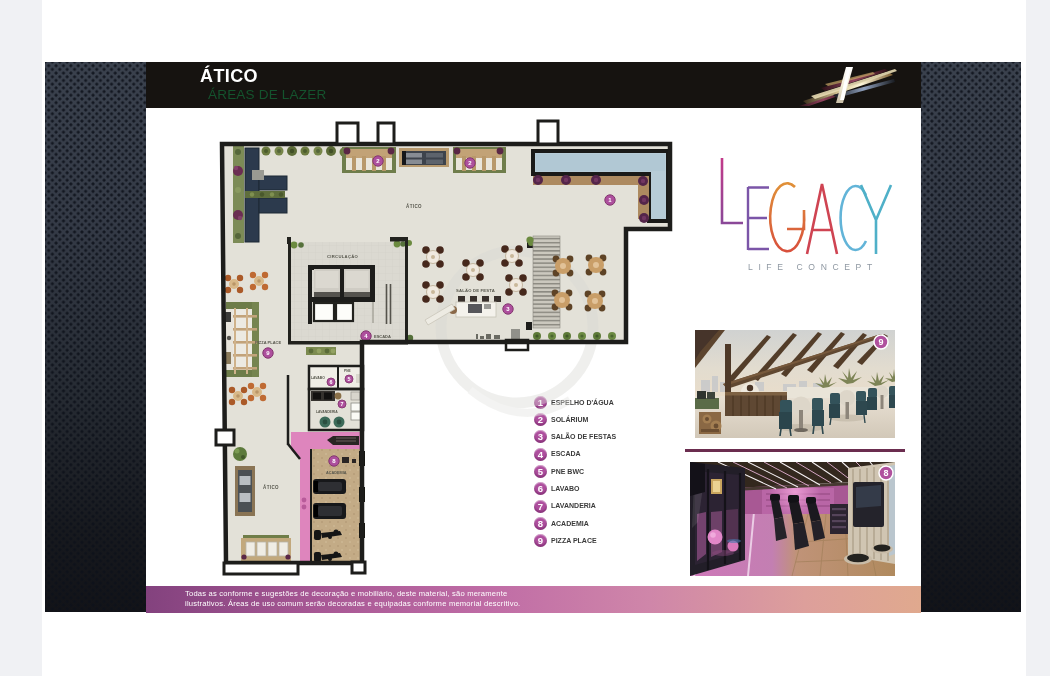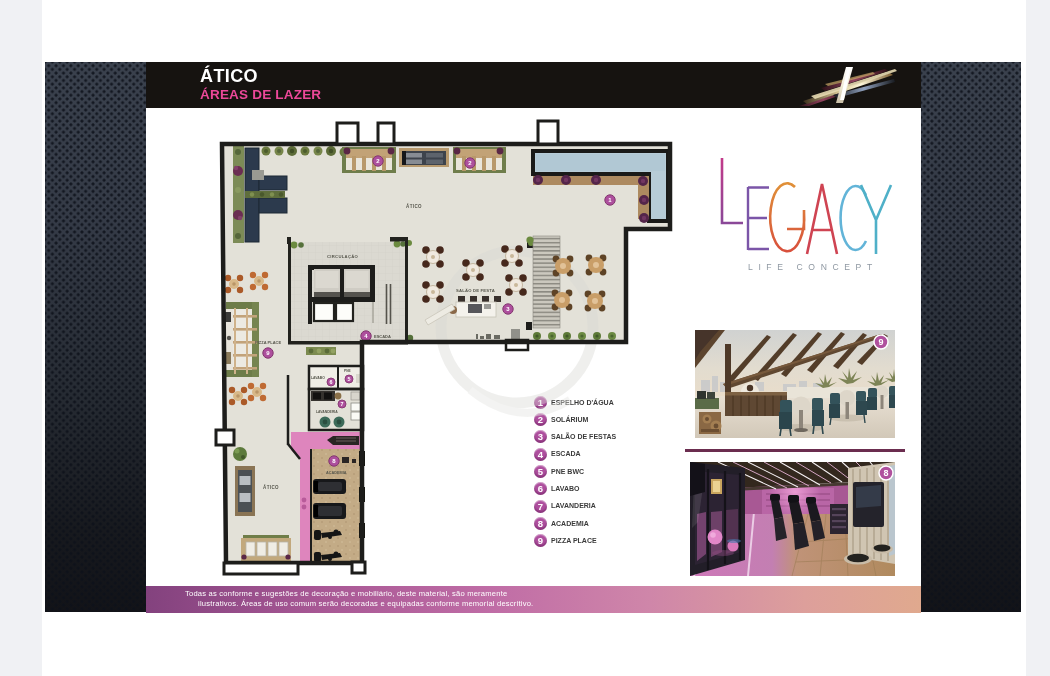--- a/index.html
+++ b/index.html
@@ -21,21 +21,21 @@
     linear-gradient(180deg,#3a414d 0%,#343a46 30%,#262b33 60%,#17191e 85%,#121318 100%);
   background-size:7.4px 7.4px,7.4px 7.4px,100% 100%;
   background-position:0 0,3.7px 3.7px,0 0;"></div>
 
 <div class="abs" style="left:146px;top:108px;width:775px;height:478px;background:#ffffff;"></div>
 
 <div class="abs" style="left:146px;top:62px;width:775px;height:46px;background:#161310;"></div>
 
 <div class="abs" style="left:200px;top:66px;color:#fff;font-weight:bold;font-size:18px;letter-spacing:0.4px;">ÁTICO</div>
 
-<div class="abs" style="left:200px;top:87px;color:#ec4899;font-weight:bold;font-size:13.5px;letter-spacing:0.2px;">ÁREAS DE LAZER</div>
+<div class="abs" style="left:208px;top:87px;color:#14532d;font-weight:normal;font-size:13.5px;letter-spacing:0.2px;">ÁREAS DE LAZER</div>
 
 <svg class="abs" style="left:795px;top:64px;" width="110" height="42" viewBox="0 0 110 42">
   <defs>
     <linearGradient id="st1" x1="0" y1="0" x2="1" y2="0">
       <stop offset="0" stop-color="#3a2d1a"></stop>
         <stop offset="0.4" stop-color="#d8c896"></stop>
       <stop offset="0.65" stop-color="#fdf6da"></stop>
         <stop offset="1" stop-color="#7a5c30"></stop>
     </linearGradient>
     <linearGradient id="st2" x1="0" y1="0" x2="1" y2="0">
@@ -139,21 +139,21 @@
   </div>
 </div>
 
 <div class="abs" style="left:685px;top:449px;width:220px;height:2.5px;background:#6b2d4f;"></div>
 
 <div class="abs" style="left:146px;top:586px;width:775px;height:27px;
   background:linear-gradient(90deg,#83427e 0%,#a75794 22%,#c06da6 45%,#cf86a9 65%,#dd9f9b 85%,#e0a98e 100%);"></div>
 
 <div class="abs" style="left:185px;top:589px;color:#fff;font-size:7.6px;letter-spacing:0.2px;">Todas as conforme e sugestões de decoração e mobiliário, deste material, são meramente</div>
 
-<div class="abs" style="left:198px;top:599px;color:#fff;font-size:7.6px;letter-spacing:0.2px;">ilustrativos. Áreas de uso comum serão decoradas e equipadas conforme memorial descritivo.</div>
+<div class="abs" style="left:185px;top:599px;color:#fff;font-size:7.6px;letter-spacing:0.2px;">ilustrativos. Áreas de uso comum serão decoradas e equipadas conforme memorial descritivo.</div>
 
 <svg id="plan" class="abs" style="left:0;top:0;" width="1050" height="676" viewBox="0 0 1050 676">
   <defs>
     <pattern id="grid" width="7" height="7" patternUnits="userSpaceOnUse">
       <rect width="7" height="7" fill="#dbd9d1"></rect>
       <path d="M0,0 H7 M0,0 V7" stroke="#d0cec6" stroke-width="0.6"></path>
     </pattern>
     <pattern id="boards" width="27" height="4.1" patternUnits="userSpaceOnUse">
       <rect width="27" height="4.1" fill="#cbc8be"></rect>
       <rect y="0" width="27" height="1.5" fill="#8b8981"></rect>

